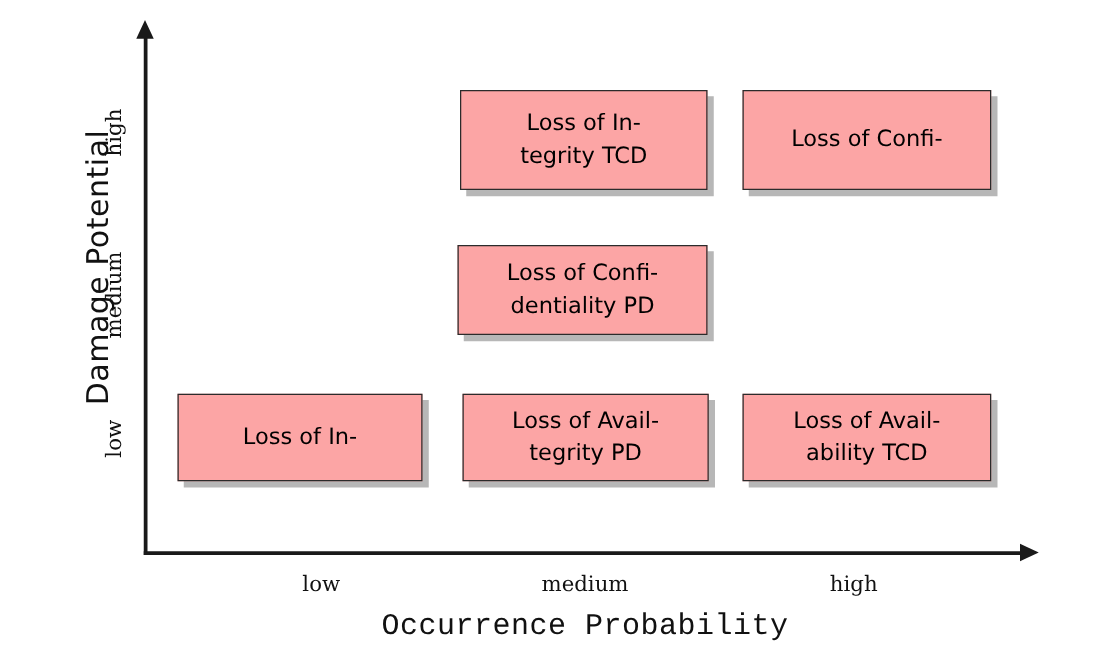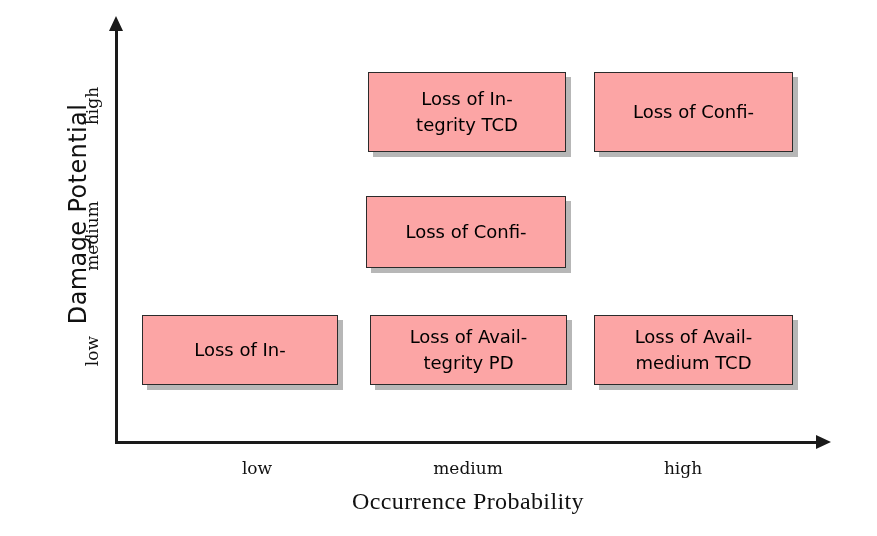--- a/index.html
+++ b/index.html
@@ -70,21 +70,21 @@
     letter-spacing: 0.4px;
     color: #111111;
     white-space: nowrap;
   }
   #x-axis-title {
     position: absolute;
     left: 168px;
     top: 488px;
     width: 600px;
     text-align: center;
-    font-family: Liberation Serif, serif;
+    font-family: Liberation Mono, monospace;
     font-size: 24px;
     letter-spacing: 0.4px;
     color: #111111;
     white-space: nowrap;
   }
 
   
   .y-tick {
     position: absolute;
     width: 120px;
@@ -172,27 +172,28 @@
   <div class="risk-box" id="box-integrity-tcd">
     <span class="line1">Loss of In-</span>
     <span class="line2">tegrity TCD</span>
   </div>
   <div class="risk-box" id="box-confidentiality-tcd">
     <span class="line1">Loss of Confi-</span>
   </div>
 
   <div class="risk-box" id="box-confidentiality-pd">
     <span class="line1">Loss of Confi-</span>
+    <span class="line2">dentiality PD</span>
   </div>
 
   <div class="risk-box" id="box-integrity-pd">
     <span class="line1">Loss of In-</span>
   </div>
   <div class="risk-box" id="box-availability-pd">
     <span class="line1">Loss of Avail-</span>
     <span class="line2">tegrity PD</span>
   </div>
   <div class="risk-box" id="box-availability-tcd">
     <span class="line1">Loss of Avail-</span>
-    <span class="line2">medium TCD</span>
+    <span class="line2">ability TCD</span>
   </div>
 
 </div>
 
 </body></html>

